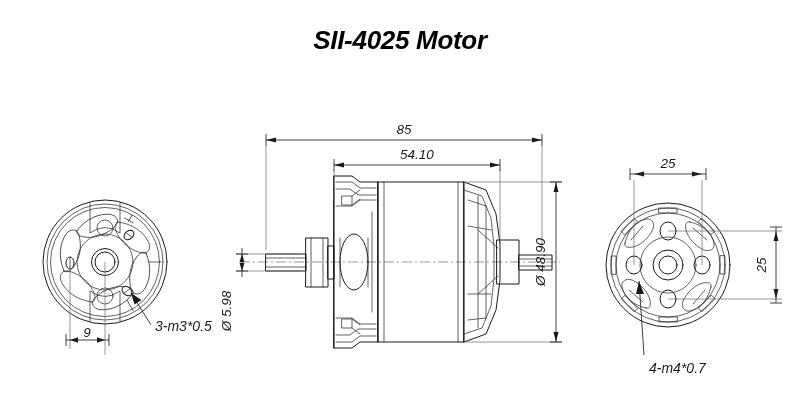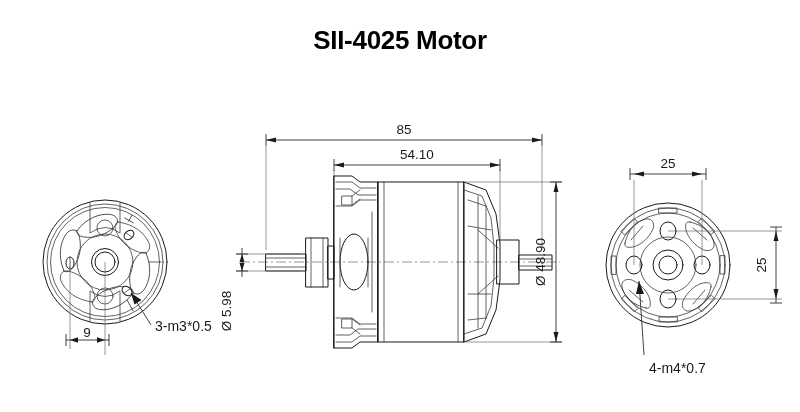--- a/index.html
+++ b/index.html
@@ -12,20 +12,21 @@
     height: 412px;
     font-family: "Liberation Sans", sans-serif;
     overflow: hidden;
     position: relative;
   }
   #drawing-root {
     position: absolute;
     left: 0; top: 0;
     width: 800px;
     height: 392px;
+    font-style: italic;
   }
   .title-text {
     font-family: "Liberation Sans", sans-serif;
     font-weight: bold;
     font-size: 26px;
     fill: #000000;
     letter-spacing: -0.3px;
   }
   .dim-text {
     font-family: "Liberation Sans", sans-serif;

